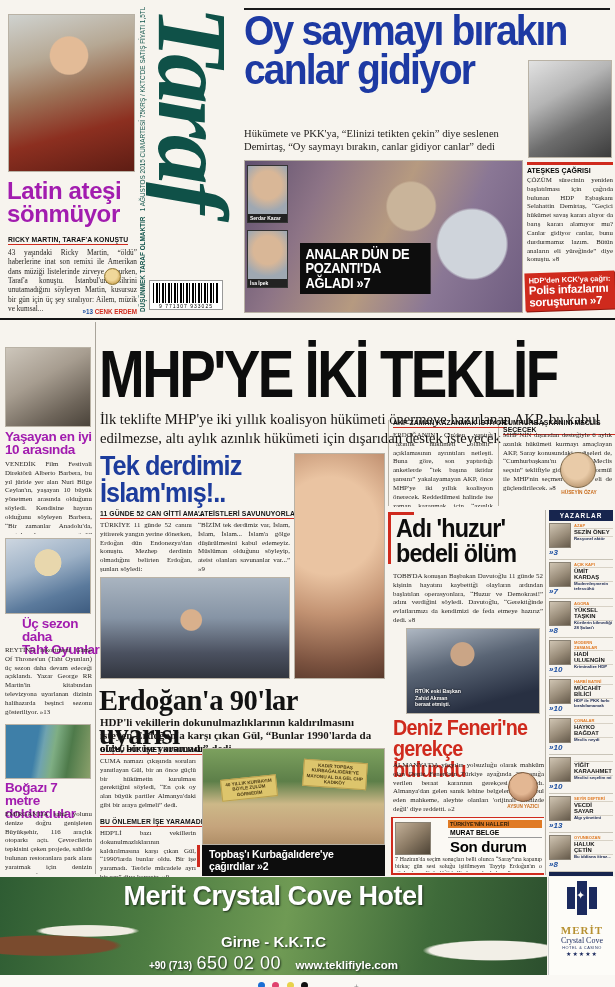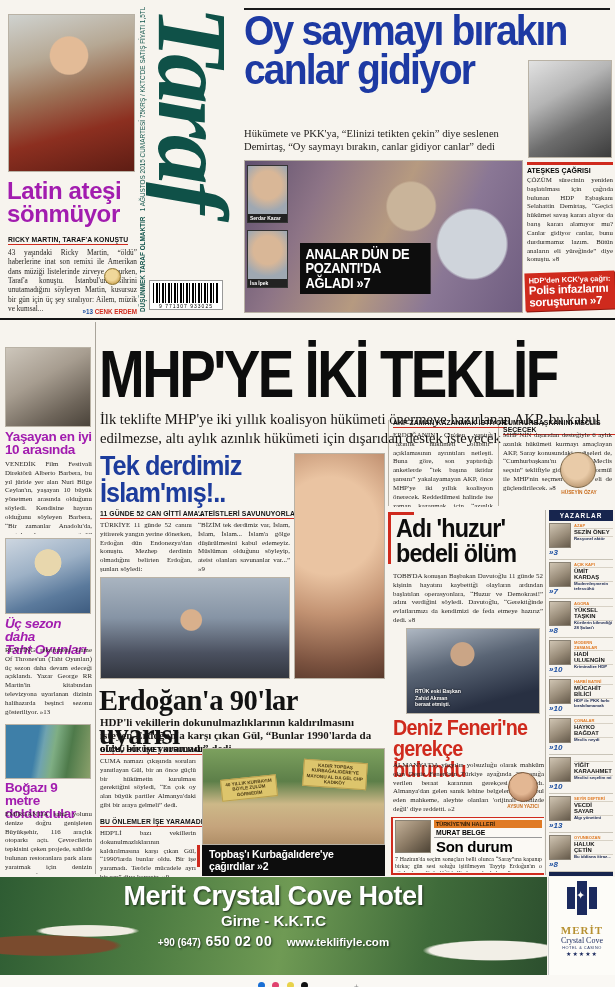--- a/index.html
+++ b/index.html
@@ -76,21 +76,21 @@
   .railstory h3 { font-size:13.5px; }
   #rail-rule { left:95px; top:322px; width:1px; height:552px; background:#a9a49a; }
   #nb-photo { left:5px; top:347px; width:86px; height:80px;
     background:linear-gradient(150deg,#cdc6bb 0%,#a79d90 40%,#6e655a 75%,#4a433a 100%); }
   #rail-h1 { left:5px; top:431px; width:88px; }
   #rail-b1 { left:5px; top:460px; width:87px; height:74px; font-size:6.9px; }
   #got-photo { left:5px; top:538px; width:86px; height:76px;
     background:
       radial-gradient(circle at 50% 32%, #e8d7ad 0 20%, rgba(0,0,0,0) 21%),
       linear-gradient(160deg,#cdd6e0 0%,#9db1c6 40%,#5b7a9c 72%,#3e5c80 100%); }
-  #rail-h2 { left:5px; top:618px; width:88px;font-style:italic; }
+  #rail-h2 { left:22px; top:618px; width:88px; }
   #rail-b2 { left:5px; top:646px; width:87px; height:76px; font-size:6.9px; }
   #bog-photo { left:5px; top:724px; width:86px; height:55px;
     background:linear-gradient(100deg,#3e7fa8 0 36%,#6fa3b0 44%,#7fae84 56%,#4e7a4a 74%,#8aa06b 100%); }
   #rail-h3 { left:5px; top:782px; width:88px; }
   #rail-b3 { left:5px; top:810px; width:87px; height:64px; font-size:6.9px; }
   
   #mhp-h { left:99px; top:344px; width:600px; font-size:66px; font-weight:900; color:#0d0d0d;
     letter-spacing:-3px; line-height:.92; transform:scaleX(.83); transform-origin:0 0; }
   #mhp-sub { left:100px; top:410px; width:512px; font-size:14.6px; line-height:1.3; color:#161412; }
   
@@ -145,21 +145,21 @@
     font-weight:bold; line-height:1.2; text-shadow:0 0 2px #000; }
   #deniz-h { left:393px; top:718px; width:160px; color:#cf2a1d; font-weight:900; font-size:21.5px;
     letter-spacing:-.8px; line-height:.97; transform:scaleX(.92); transform-origin:0 0; }
   #deniz-b { left:393px; top:761px; width:151px; height:54px; font-size:6.9px; }
   #deniz-av { left:508px; top:772px; width:30px; height:30px; border-radius:50%;
     background:radial-gradient(circle at 45% 40%, #e3b793 0 45%, #9c6b4a 85%); border:1px solid #7e5a3c; }
   #deniz-name { left:500px; top:804px; width:46px; font-size:4.6px; font-weight:bold; color:#c96b1a; text-align:center; }
   
   #belge-box { left:391px; top:817px; width:153px; height:58px; background:#fbf9f4;
     border-left:2px solid #cf2a1d; border-bottom:2px solid #cf2a1d; border-top:1px solid #cf2a1d; padding:2px; }
-  #belge-top { display:flex; gap:3px; }
+  #belge-top { display:flex; gap:17px;align-items:flex-end; }
   #belge-photo { width:36px; height:33px; flex:none;
     background:linear-gradient(140deg,#c3b098 0%,#8d7c66 50%,#4e4436 100%); border:1px solid #8a8274; }
   #belge-col { flex:1; }
   #belge-band { background:#e07b25; color:#2a1c08; font-size:5.4px; font-weight:bold; padding:1px 2px; }
   #belge-name { font-size:6.8px; font-weight:bold; border-bottom:1px solid #999; padding:1px 2px; }
   #belge-h { font-size:15px; font-weight:900; letter-spacing:-.3px; padding-left:2px; }
   #belge-b { font-size:5.9px; line-height:1.15; margin-top:1px; color:#262421;
     font-family:"Liberation Serif",serif; text-align:justify; height:16px; overflow:hidden; }
   
   #sb-rule { left:545px; top:510px; width:1px; height:365px; background:#b7b2a7; }
@@ -178,24 +178,24 @@
   #sb-foot { height:4px; background:#17254e; }
   
   #ad { left:0; top:877px; width:547px; height:98px; overflow:hidden;
     background:
       radial-gradient(ellipse at 8% 70%, #7a4b2e 0 10%, rgba(0,0,0,0) 11%),
       radial-gradient(ellipse at 16% 55%, #f0ece2 0 7%, rgba(0,0,0,0) 8%),
       radial-gradient(ellipse at 90% 75%, #f2efe7 0 9%, rgba(0,0,0,0) 10%),
       linear-gradient(100deg,#2e5c33 0%,#4d7c42 28%,#6f9a54 52%,#3f6b3a 78%,#2c4f2e 100%); }
   #ad-title { margin-top:4px; text-align:center; color:#fff; font-size:27px; font-weight:800;
     letter-spacing:-.5px; text-shadow:1px 1px 2px #1c2d1a; }
-  #ad-loc { text-align:center; color:#fff; font-size:15px; font-weight:bold; text-shadow:1px 1px 2px #1c2d1a; }
+  #ad-loc { text-align:center; color:#fff; font-size:15px; font-weight:bold; text-shadow:1px 1px 2px #1c2d1a;margin-top:21px; }
   #ad-row { text-align:center; color:#fff; text-shadow:1px 1px 2px #1c2d1a; margin-top:3px; }
   #ad-row .p1 { font-size:10px; font-weight:bold; }
-  #ad-row .p2 { font-size:14px; font-weight:700; letter-spacing:.5px; }
+  #ad-row .p2 { font-size:18px; font-weight:400; letter-spacing:.5px; }
   #ad-row .p3 { font-size:11.5px; font-weight:bold; margin-left:10px; }
   #merit-box { left:548px; top:877px; width:67px; height:98px; background:#fdfcf8;
     text-align:center; border-left:1px solid #ccc; padding-top:4px; }
   #merit-emblem { width:30px; height:34px; margin:0 auto; position:relative; }
   #merit-emblem .bar { position:absolute; background:#1b2a5e; }
   #merit-emblem .b1 { left:0; top:6px; width:8px; height:22px; }
   #merit-emblem .b2 { right:0; top:6px; width:8px; height:22px; }
   #merit-emblem .b3 { left:10px; top:0; width:10px; height:34px; }
   #merit-emblem .star { position:absolute; left:9px; top:8px; color:#fdfcf8; font-size:11px; }
   #merit-name { font-family:"Liberation Serif",serif; font-size:11px; font-weight:800;
@@ -283,21 +283,21 @@
 
   <div class="abs ph" id="got-photo"></div>
   <div class="abs redhead railstory" id="rail-h2">
     <h3>Üç sezon daha</h3>
     <h3>Taht Oyunları</h3>
   </div>
   <div class="abs bodytxt" id="rail-b2">REYTİNG rekortmeni Game Of Thrones'un (Taht Oyunları) üç sezon daha devam edeceği açıklandı. Yazar George RR Martin'in kitabından televizyona uyarlanan dizinin halihazırda beşinci sezonu gösteriliyor. »13</div>
 
   <div class="abs ph" id="bog-photo"></div>
   <div class="abs redhead railstory" id="rail-h3">
-    <h3>Boğazı 9 metre</h3>
+    <h3>Boğazı 7 metre</h3>
     <h3>doldurdular</h3>
   </div>
   <div class="abs bodytxt" id="rail-b3">EMİRGAN'DA sahil yolunu denize doğru genişleten Büyükşehir, 116 araçlık otoparkı açtı. Çevrecilerin tepkisini çeken projede, sahilde bulunan restoranlara park alanı yaratmak için denizin doldurulduğu iddia ediliyor. »2</div>
 
   <div class="abs" id="mhp-h">MHP'YE İKİ TEKLİF</div>
   <div class="abs serif" id="mhp-sub">İlk teklifte MHP'ye iki yıllık koalisyon hükümeti önermeye hazırlanan AKP, bu kabul edilmezse, altı aylık azınlık hükümeti için dışarıdan destek isteyecek</div>
 
   <div class="abs" id="tek-h">
     <div>Tek derdimiz</div>
     <div>İslam'mış!..</div>
@@ -468,21 +468,21 @@
         <div class="sb-topic">Bu iddiana itiraz...</div>
         </div>
     </div>
     <div id="sb-foot"></div>
   </div>
 
   <div class="abs" id="ad">
     <div id="ad-title">Merit Crystal Cove Hotel</div>
     <div id="ad-loc">Girne - K.K.T.C</div>
     <div id="ad-row">
-      <span class="p1">+90 (647)</span>
+      <span class="p1">+90 (713)</span>
       <span class="p2">650 02 00</span>
       <span class="p3">www.teklifiyle.com</span>
     </div>
   </div>
   <div class="abs" id="merit-box">
     <div id="merit-emblem">
       <div class="bar b1"></div>
         <div class="bar b2"></div>
         <div class="bar b3"></div>
       <div class="star">✦</div>

